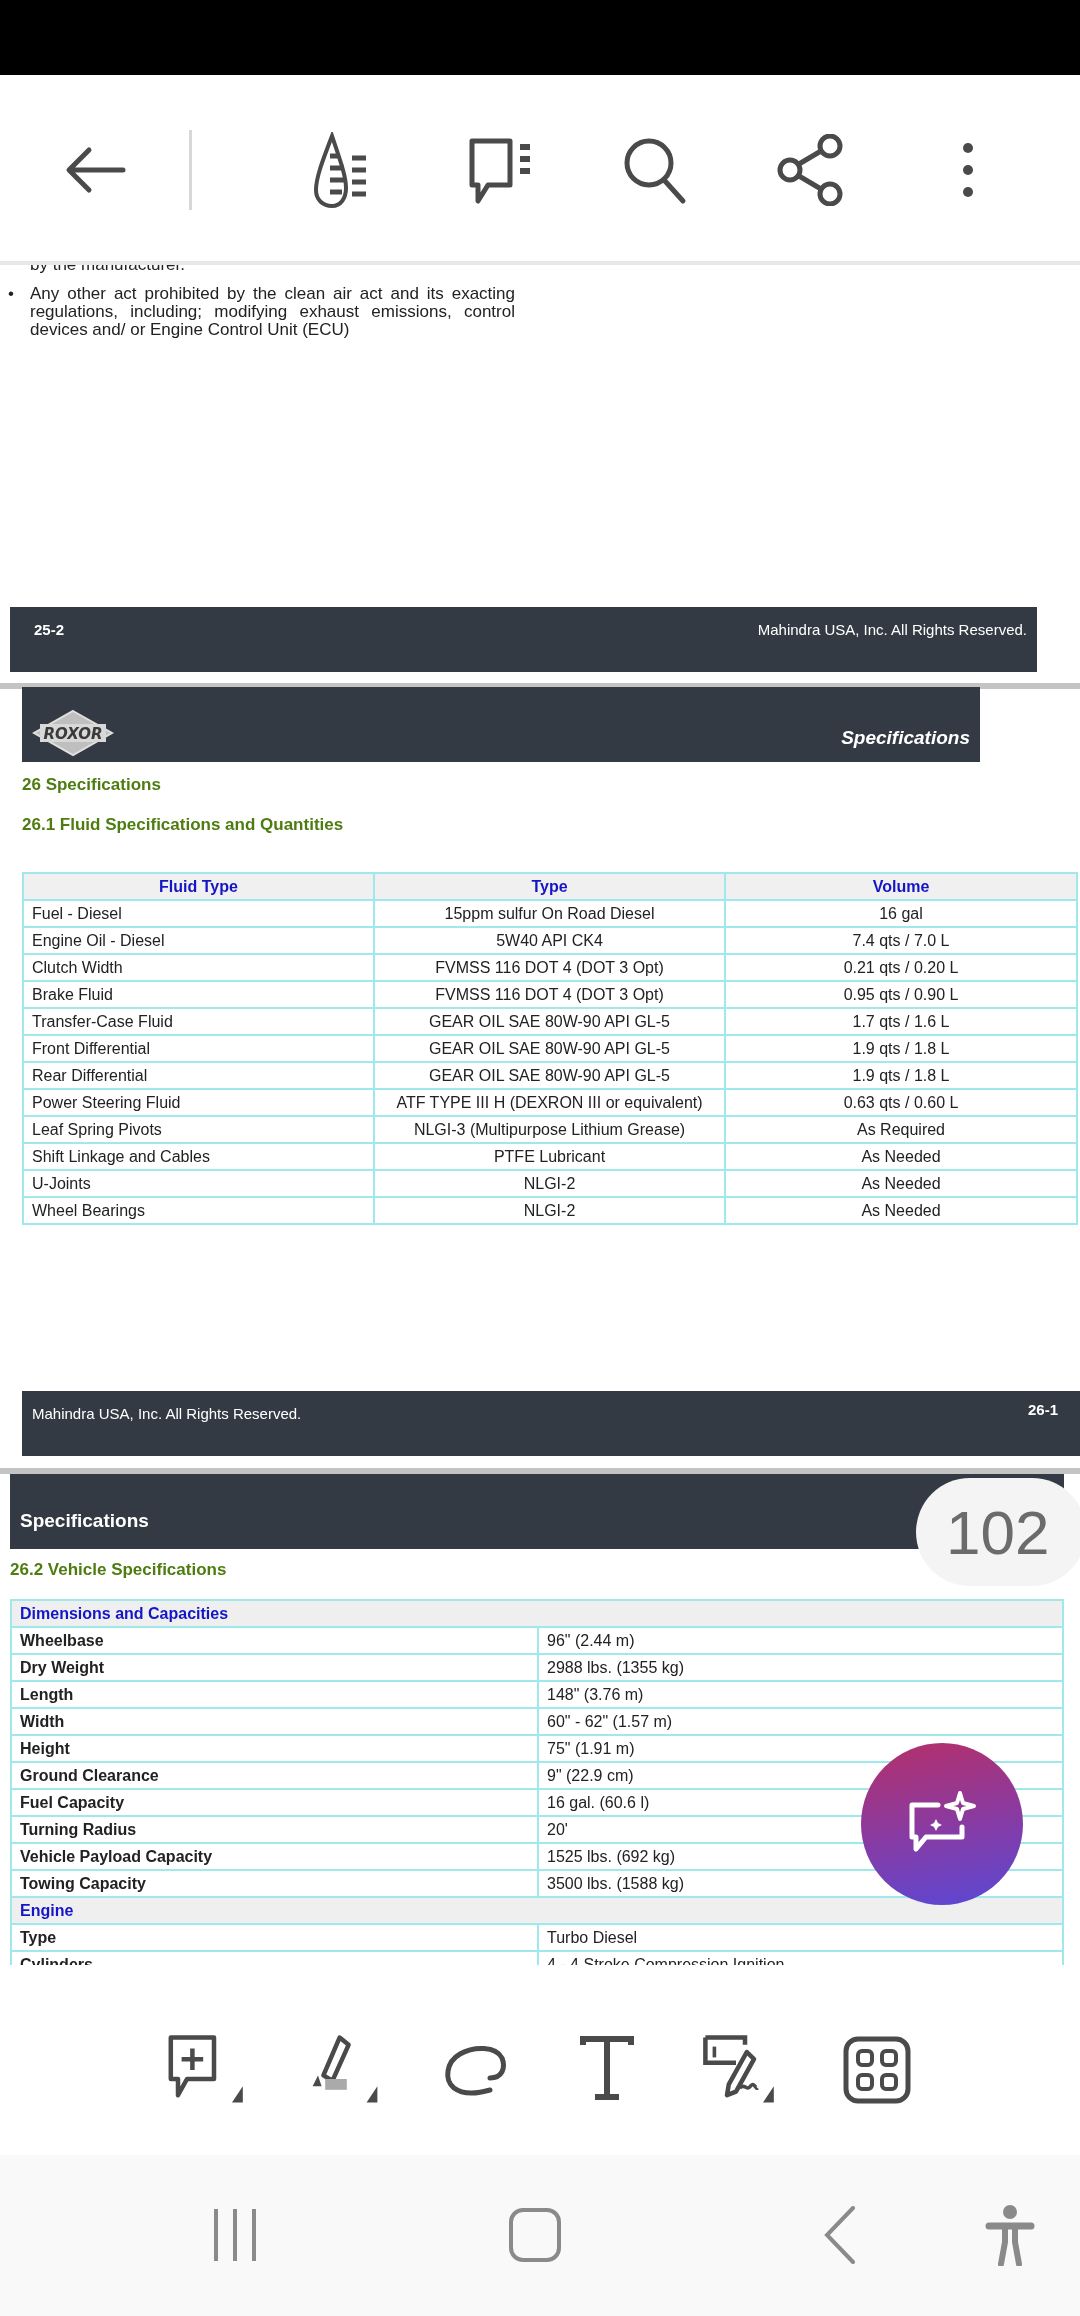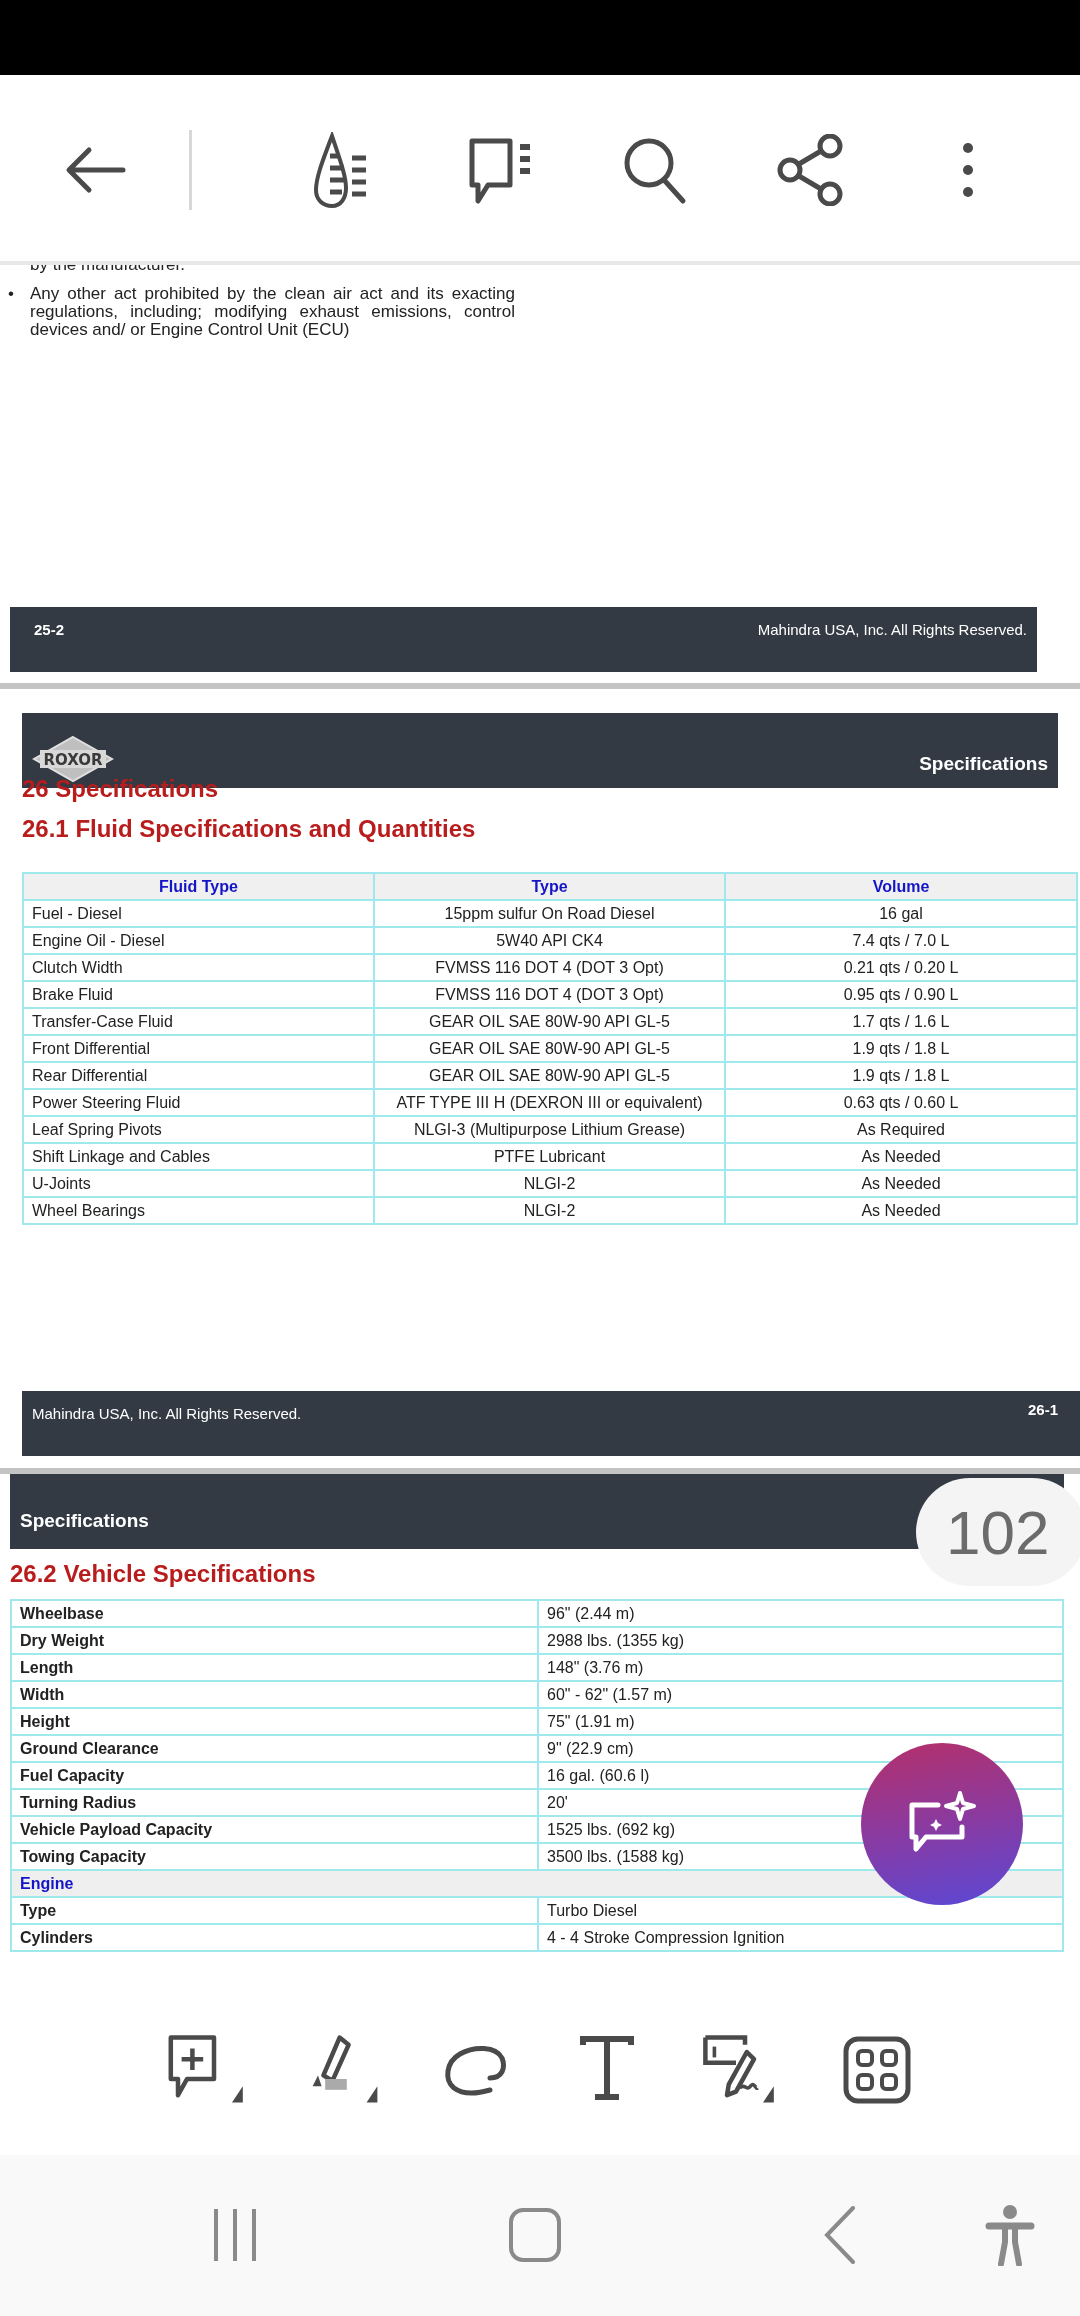--- a/index.html
+++ b/index.html
@@ -12,21 +12,21 @@
   .doc-area { position: absolute; left: 0; top: 265px; width: 1080px; height: 1700px; overflow: hidden; background: #fff; }
   .page-sep { position: absolute; left: 0; width: 1080px; height: 6px; background: #c4c4c4; }
 
   .bullet-text { position: absolute; left: 30px; width: 485px; font-size: 17px; line-height: 18px; color: #222; text-align: justify; font-family: "Liberation Sans", sans-serif; }
   .bullet-dot { position: absolute; left: 8px; top: 0; }
   .cut-text { position: absolute; left: 30px; top: -10px; font-size: 17px; color: #222; }
 
   .footer-band { position: absolute; height: 65px; background: #333a44; color: #fff; font-size: 15px; }
   .header-band { position: absolute; height: 75px; background: #333a44; color: #fff; }
 
-  .h-blue { position: absolute; color: #b91c1c; font-weight: bold; font-size: 24px; }
+  .h-blue { position: absolute; color: #4d7c0f; font-weight: bold; font-size: 17px; }
 
   table.fluid { position: absolute; left: 22px; top: 590px; width: 1056px; border-collapse: collapse; font-size: 16px; color: #222; }
   table.fluid th, table.fluid td { border: 2px solid #9fe8ec; height: 27px; padding: 0 8px; }
   table.fluid th { background: #f0f0f0; color: #1515c8; font-weight: bold; font-size: 16px; }
   table.fluid td.c { text-align: center; }
 
   table.veh { position: absolute; left: 10px; width: 1054px; border-collapse: collapse; font-size: 16px; color: #222; }
   table.veh td { border: 2px solid #9fe8ec; height: 27px; padding: 0 8px; }
   table.veh td.sect { background: #efefef; color: #1515c8; font-weight: bold; }
   table.veh td.k { width: 527px; font-weight: bold; }
@@ -93,21 +93,21 @@
     <span class="bullet-dot" style="left:-22px">•</span>
     <span>Any other act prohibited by the clean air act and its exacting regulations, including; modifying exhaust emissions, control devices and/ or Engine Control Unit (ECU)</span>
   </div>
   <div class="footer-band" style="left:10px; top:342px; width:1027px;">
     <span style="position:absolute; left:24px; top:14px; font-weight:bold;">25-2</span>
     <span style="position:absolute; right:10px; top:14px;">Mahindra USA, Inc. All Rights Reserved.</span>
   </div>
 
   <div class="page-sep" style="top:418px"></div>
 
-  <div class="header-band" style="left:22px; top:448px; width:1036px;">
+  <div class="header-band" style="left:22px; top:422px; width:958px;font-style:italic;">
     <div style="position:absolute; left:10px; top:22px;">
       <svg width="82" height="48" viewBox="0 0 82 48">
           <polygon points="41,2 80,24 41,46 2,24" fill="#bfbfbf" stroke="#e0e0e0" stroke-width="2"></polygon>
           <rect x="8" y="15" width="66" height="18" fill="#d8d8d8"></rect>
           <text x="41" y="30" font-size="15" font-weight="bold" text-anchor="middle" fill="#3a3a3a" font-family="DejaVu Sans, sans-serif">ROXOR</text>
         </svg>
     </div>
     <span style="position:absolute; right:10px; top:40px; font-weight:bold; font-size:19px;">Specifications</span>
   </div>
   <div class="h-blue" style="left:22px; top:510px;">26 Specifications</div>
@@ -193,20 +193,23 @@
   <div class="page-sep" style="top:1203px"></div>
 
   <div class="header-band" style="left:10px; top:1209px; width:1054px;">
     <span style="position:absolute; left:10px; top:36px; font-weight:bold; font-size:19px;">Specifications</span>
   </div>
   <div class="h-blue" style="left:10px; top:1295px;">26.2 Vehicle Specifications</div>
 
   <table class="veh" style="top:1334px;">
     <tbody id="veh-body">
         <tr>
+          <td class="sect" colspan="2">Dimensions and Capacities</td>
+        </tr>
+        <tr>
           <td class="k">Wheelbase</td>
           <td>96" (2.44 m)</td>
         </tr>
         <tr>
           <td class="k">Dry Weight</td>
           <td>2988 lbs. (1355 kg)</td>
         </tr>
         <tr>
           <td class="k">Length</td>
           <td>148" (3.76 m)</td>

